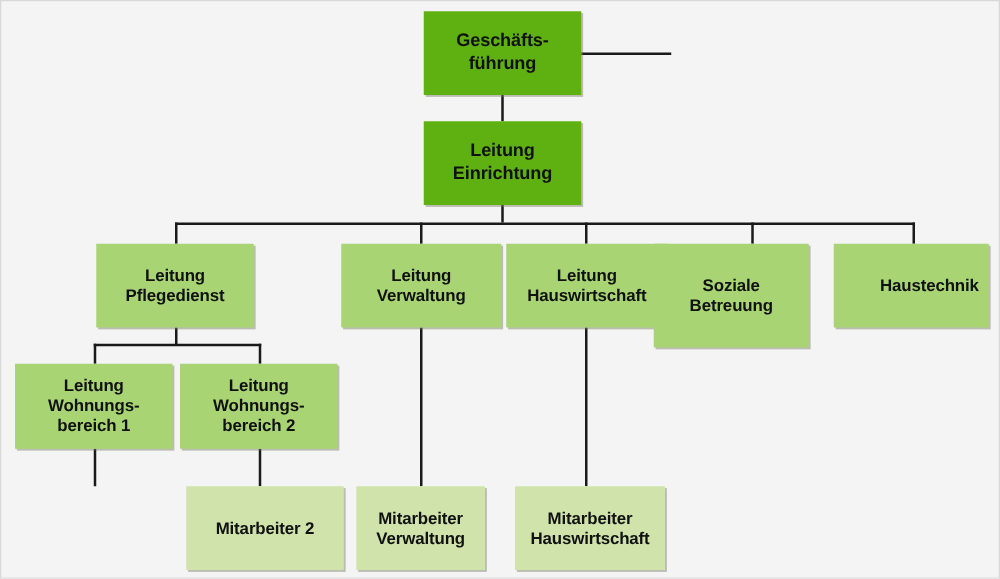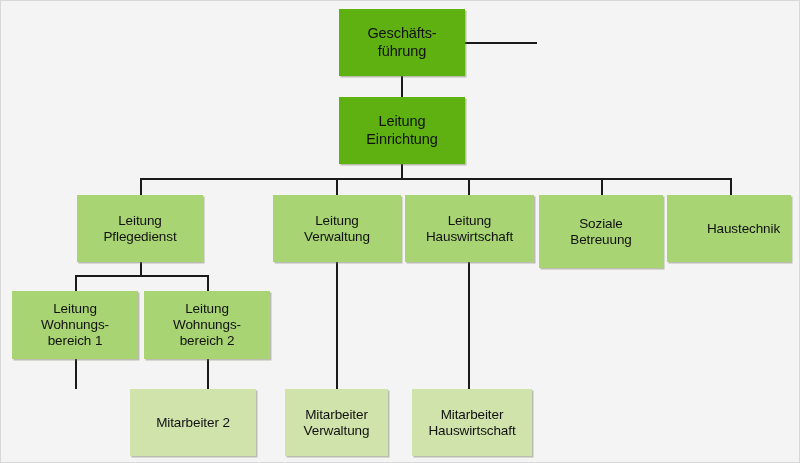--- a/index.html
+++ b/index.html
@@ -18,21 +18,21 @@
     overflow: hidden;
   }
   .node {
     position: absolute;
     box-sizing: border-box;
     display: flex;
     align-items: center;
     justify-content: center;
     text-align: center;
     color: #111111;
-    font-weight: normal;
+    font-weight: bold;
     line-height: 1.18;
     letter-spacing: -0.1px;
     white-space: pre-line;
     z-index: 3;
     box-shadow: 1.5px 1.5px 0 rgba(120,120,100,0.45);
   }
   .node.lvl-dark {
     background: #5fb111;
     font-size: 14.5px;
   }
@@ -80,27 +80,27 @@
     <div class="node lvl-dark" style="left: 338px; top: 8px; width: 126px; height: 67px; color: rgb(17, 17, 17);">Geschäfts-
 führung</div>
     <div class="node lvl-dark" style="left: 338px; top: 96px; width: 126px; height: 67px; color: rgb(17, 17, 17);">Leitung
 Einrichtung</div>
     <div class="node lvl-mid" style="left: 76px; top: 194px; width: 126px; height: 67px; color: rgb(17, 17, 17);">Leitung
 Pflegedienst</div>
     <div class="node lvl-mid" style="left: 272px; top: 194px; width: 128px; height: 67px; color: rgb(17, 17, 17);">Leitung
 Verwaltung</div>
     <div class="node lvl-mid" style="left: 404px; top: 194px; width: 129px; height: 67px; color: rgb(17, 17, 17);">Leitung
 Hauswirtschaft</div>
-    <div class="node lvl-mid" style="left: 538px; top: 194px; width: 124px; height: 73px; color: rgb(17, 17, 17);">Soziale
+    <div class="node lvl-mid" style="left: 522px; top: 194px; width: 124px; height: 83px; color: rgb(17, 17, 17);">Soziale
 Betreuung</div>
     <div class="node lvl-mid" style="left: 666px; top: 194px; width: 124px; height: 67px; color: rgb(17, 17, 17); padding-left: 29px;">Haustechnik</div>
     <div class="node lvl-sub" style="left: 11px; top: 290px; width: 126px; height: 68px; color: rgb(17, 17, 17);">Leitung
 Wohnungs-
 bereich 1</div>
     <div class="node lvl-sub" style="left: 143px; top: 290px; width: 126px; height: 68px; color: rgb(17, 17, 17);">Leitung
 Wohnungs-
 bereich 2</div>
-    <div class="node lvl-leaf" style="left: 129px; top: 388px; width: 126px; height: 67px; color: rgb(17, 17, 17);">Mitarbeiter 2</div>
+    <div class="node lvl-leaf" style="left: 148px; top: 388px; width: 126px; height: 67px; color: rgb(17, 17, 17);">Mitarbeiter 2</div>
     <div class="node lvl-leaf" style="left: 284px; top: 388px; width: 103px; height: 67px; color: rgb(17, 17, 17);">Mitarbeiter
 Verwaltung</div>
     <div class="node lvl-leaf" style="left: 411px; top: 388px; width: 120px; height: 67px; color: rgb(17, 17, 17);">Mitarbeiter
 Hauswirtschaft</div>
   </div>
 
 </body></html>

